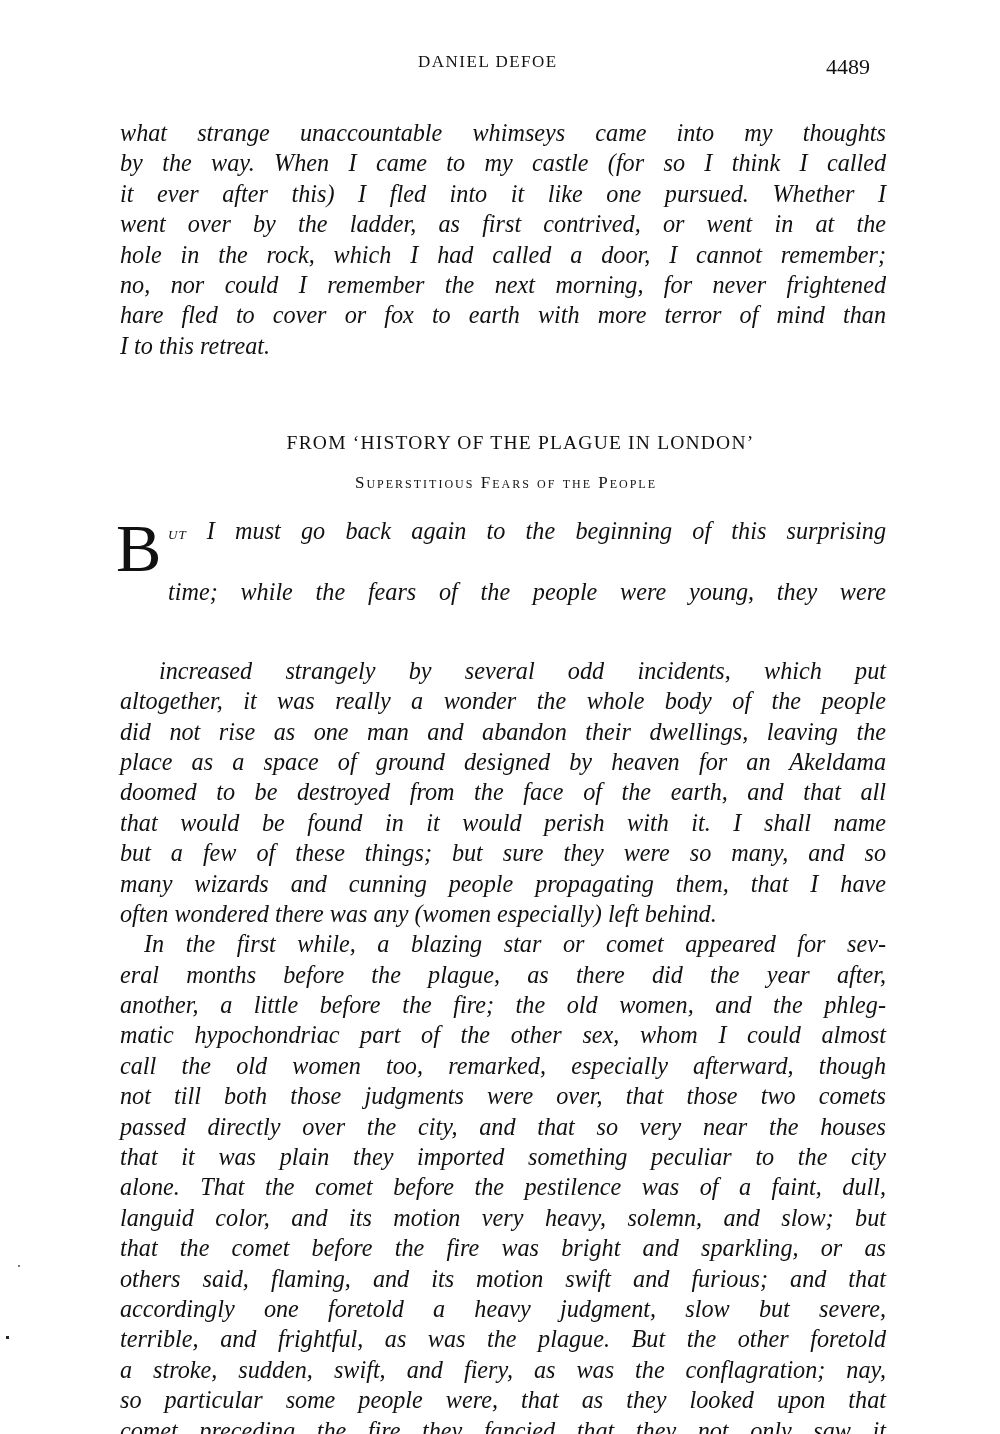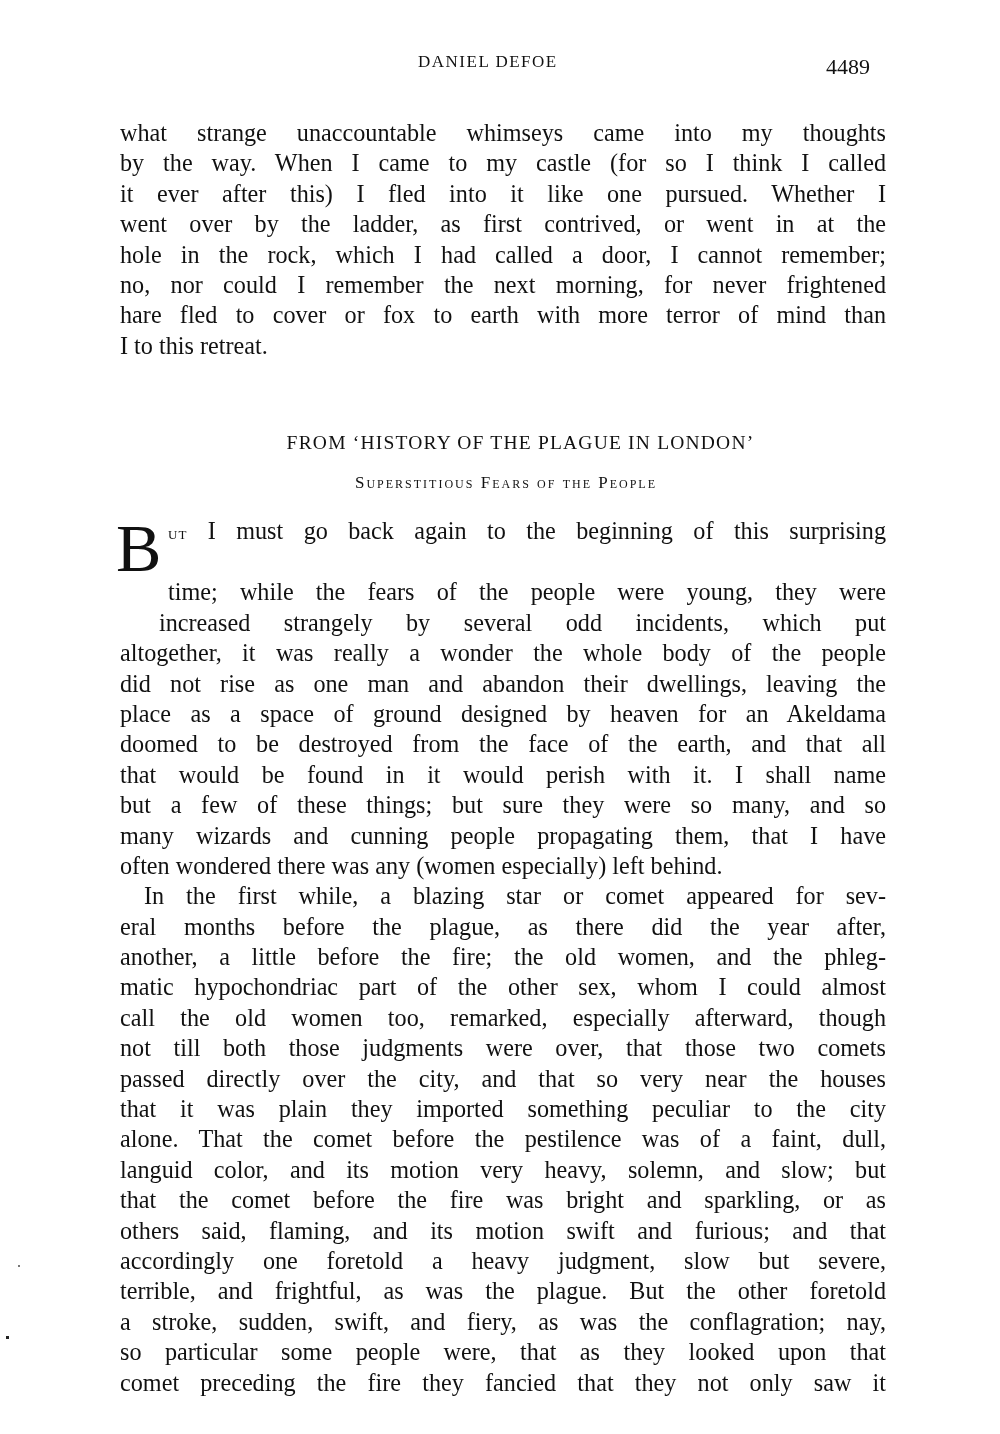--- a/index.html
+++ b/index.html
@@ -47,20 +47,21 @@
       width: 766px;
       font-size: 24.2px;
       line-height: 30.4px;
     }
     .line {
       display: block;
       white-space: nowrap;
       text-align: justify;
       text-align-last: justify;
       height: 30.4px;
+      font-style: italic;
     }
     .line.last {
       text-align-last: left;
     }
     .block-1 { top: 118px; }
     .section-title {
       position: absolute;
       top: 432px;
       left: 0;
       width: 1000px;
@@ -86,21 +87,21 @@
     .block-2 { top: 516px; }
     .drop-cap {
       position: absolute;
       left: -4px;
       top: 2px;
       font-size: 68px;
       line-height: 60px;
     }
     .line.dc1 { padding-left: 48px; }
     .line.dc2 { padding-left: 48px; margin-top: 31px; }
-    .line.dc3 { padding-left: 39px; }
+    .line.dc3 { padding-left: 39px; margin-top: 48px; }
     .small-caps {
       font-variant: small-caps;
       font-size: 19px;
       letter-spacing: 1px;
     }
     .line.indent { padding-left: 24px; }
     .margin-mark {
       position: absolute;
       background: #222;
     }

